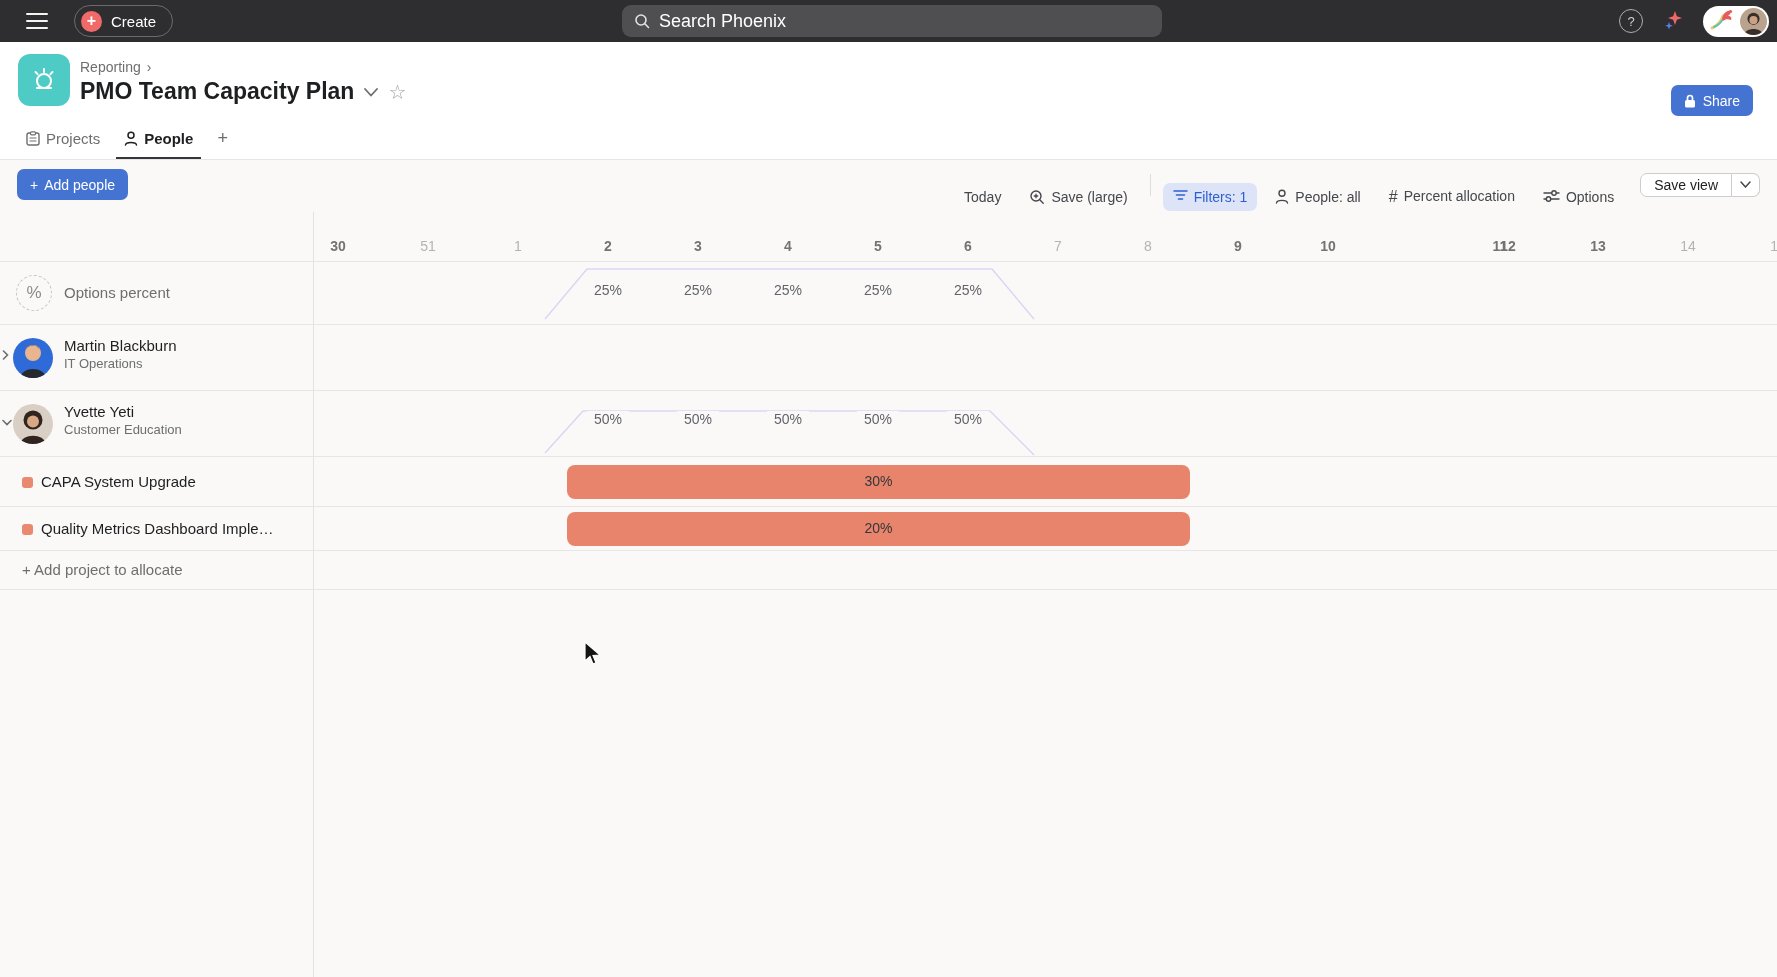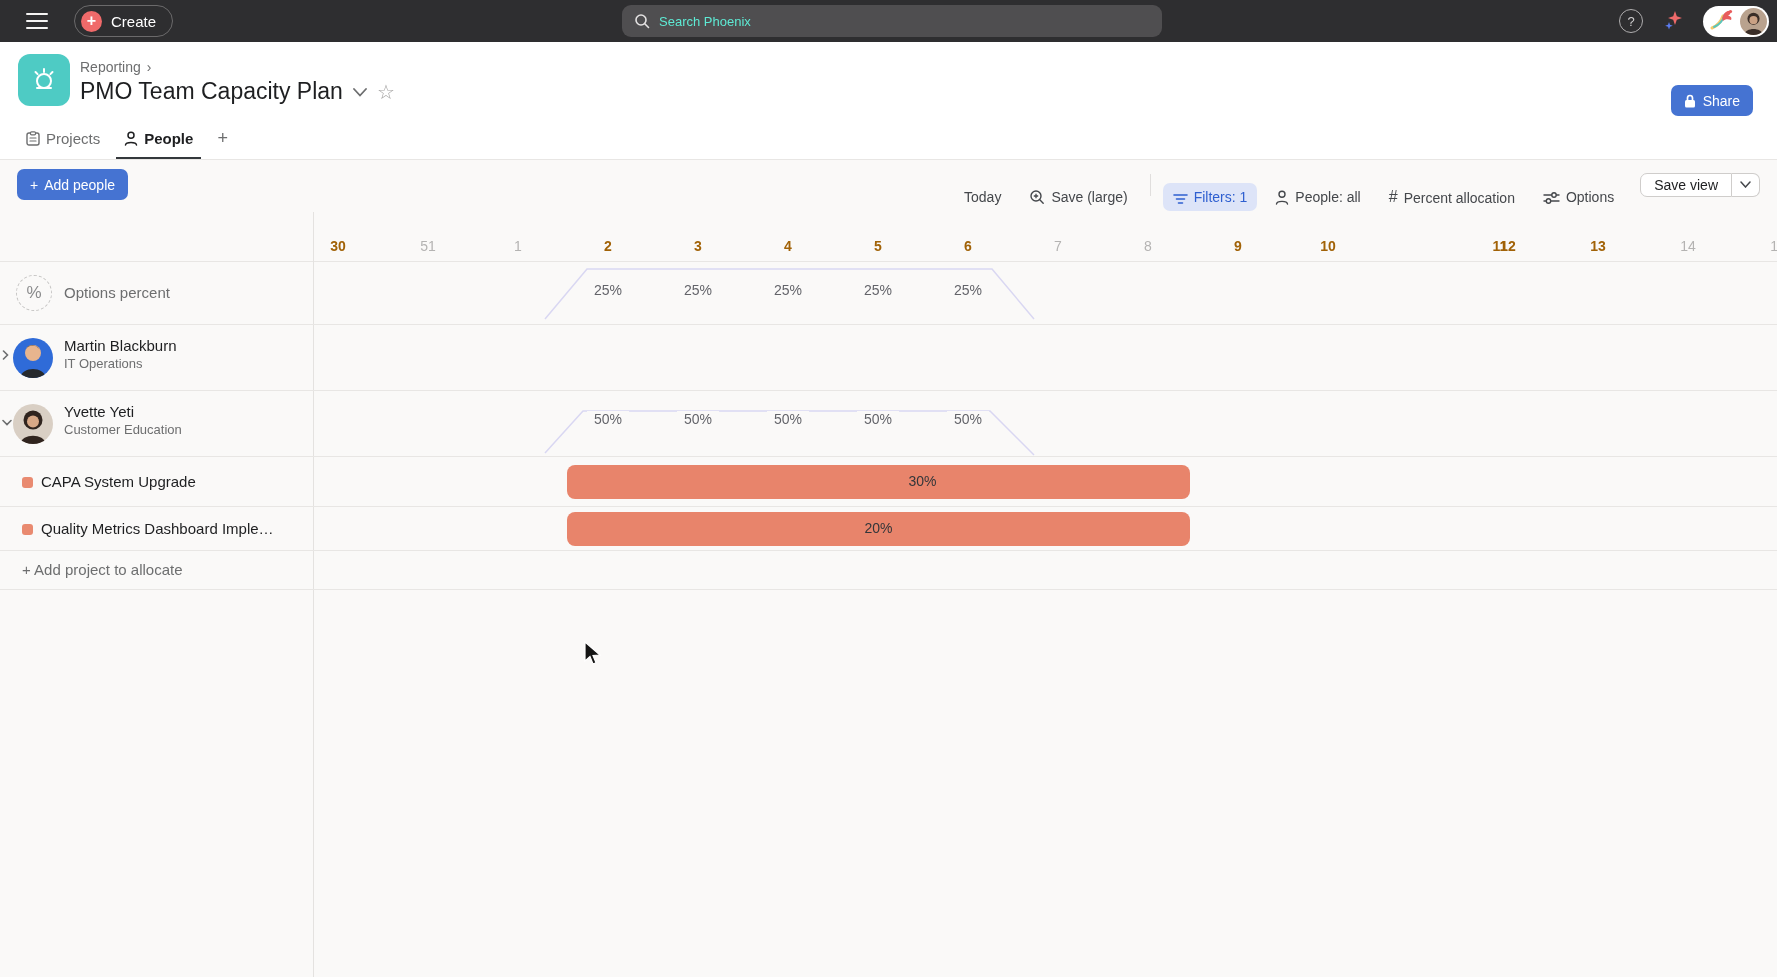--- a/index.html
+++ b/index.html
@@ -16,72 +16,72 @@
   .create-btn { display:flex; align-items:center; gap:9px; margin-left:26px; height:32px;
                 padding:0 16px 0 6px; border:1px solid #6b6a6b; border-radius:17px;
                 background:#2e2e30; cursor:pointer; }
   .create-plus { width:21px; height:21px; border-radius:50%; background:#f06a6a; color:#fff;
                  font-size:16px; line-height:20px; text-align:center; font-weight:bold; }
   .create-label { color:#ffffff; font-size:15px; }
   .search-pill { position:absolute; left:622px; top:5px; width:540px; height:32px;
                  background:#4f4e50; border-radius:9px; display:flex; align-items:center;
                  padding:0 12px; gap:9px; cursor:text; }
   .search-icon svg { display:block; }
-  .search-text { color:#5eead4; font-size:13px; }
+  .search-text { color:#ffffff; font-size:18px; }
   .topbar-right { position:absolute; right:8px; top:0; height:42px; display:flex; align-items:center; gap:18px; }
   .help-circle { width:24px; height:24px; border:1.5px solid #aeadae; border-radius:50%;
                  color:#cfcecf; font-size:13px; display:flex; align-items:center; justify-content:center; cursor:pointer; }
   .sparkles { position:relative; width:24px; height:24px; cursor:pointer; }
   .user-pill { display:flex; align-items:center; gap:4px; background:#ffffff; border-radius:16px;
                height:31px; padding:2px 2px 2px 6px; cursor:pointer; }
 
   
   .header { position:absolute; left:0; top:42px; width:1777px; height:118px; background:#ffffff;
             border-bottom:1px solid #e8e6e4; }
   .app-icon { position:absolute; left:18px; top:12px; width:52px; height:52px; border-radius:12px;
               background:#4ecbc4; display:flex; align-items:center; justify-content:center; }
   .breadcrumb { position:absolute; left:80px; top:17px; font-size:14px; color:#6d6e6f; cursor:pointer; }
   .breadcrumb .chev { margin-left:6px; color:#6d6e6f; }
   .title-row { position:absolute; left:80px; top:36px; display:flex; align-items:center; gap:10px; }
-  .page-title { font-size:23px; font-weight:400; color:#1e1f21; }
+  .page-title { font-size:23px; font-weight:700; color:#1e1f21; }
   .title-caret { color:#6d6e6f; cursor:pointer; }
   .star { color:#a5a4a3; font-size:20px; cursor:pointer; }
   .share-btn { position:absolute; right:24px; top:43px; height:31px; background:#4573d2; color:#fff;
                border:none; border-radius:7px; font-size:14px; padding:0 13px; display:flex;
                align-items:center; gap:7px; cursor:pointer; font-family:inherit; }
   .tabs { position:absolute; left:18px; bottom:0; display:flex; align-items:flex-end; gap:8px; }
   .tab { display:flex; align-items:center; gap:6px; padding:0 8px 10px 8px; font-size:15px;
          color:#6d6e6f; cursor:pointer; border-bottom:2px solid transparent; }
   .tab.active { color:#1e1f21; font-weight:600; border-bottom:2px solid #34383c; }
   .tab-add { padding:0 8px 10px 8px; color:#6d6e6f; font-size:18px; cursor:pointer; }
 
   
   .toolbar { position:absolute; left:0; top:161px; width:1777px; height:48px; }
   .add-people-btn { position:absolute; left:17px; top:8px; height:31px; background:#4573d2; color:#fff;
                     border:none; border-radius:7px; font-size:14px; padding:0 13px; display:flex;
                     align-items:center; gap:6px; cursor:pointer; font-family:inherit; }
   .toolbar-right { position:absolute; right:17px; top:8px; height:31px; display:flex; align-items:center; gap:8px; }
-  .tool-item { display:flex; align-items:flex-end; gap:6px; color:#44474b; font-size:14px;
+  .tool-item { display:flex; align-items:flex-start; gap:6px; color:#44474b; font-size:14px;
                padding:6px 10px; border-radius:7px; cursor:pointer; white-space:nowrap;margin-top:24px; }
   .tool-item svg { display:block; }
   .tool-sep { width:1px; height:22px; background:#e0dedd; margin:0 4px; }
   .filters-pill { background:#dde4f8; color:#2e5fd0; }
   .filters-pill svg path { stroke:#2e5fd0; }
   .save-view { display:flex; align-items:stretch; height:24px; margin-left:8px; cursor:pointer; }
   .save-view-main { background:#fff; border:1px solid #cfcdcb; border-radius:7px 0 0 7px;
                     font-size:14px; color:#1e1f21; display:flex; align-items:center; padding:0 13px; }
   .save-view-caret { background:#fff; border:1px solid #cfcdcb; border-left:none;
                      border-radius:0 7px 7px 0; display:flex; align-items:center; padding:0 8px; color:#44474b; }
 
   
   .months { position:absolute; top:212px; left:0; width:1777px; height:22px; }
   .month-label { position:absolute; top:0; font-size:13px; color:#6d6e6f; white-space:nowrap; }
   .days { position:absolute; top:238px; left:0; width:1777px; height:20px; }
   .day-label { position:absolute; top:0; transform:translateX(-50%); font-size:14px; font-weight:600;
-               color:#a16207; cursor:default; }
+               color:#737373; cursor:default; }
   .day-label.weekend { color:#b4b3b2; font-weight:400; }
 
   
   .rows-border { position:absolute; left:0; width:1777px; border-top:1px solid #e8e6e4; }
   .panel-divider { position:absolute; left:313px; top:212px; bottom:0; width:1px; background:#e4e2e0; }
   .row { position:absolute; left:0; width:1777px; border-bottom:1px solid #e8e6e4; }
   .avg-icon { position:absolute; left:16px; width:36px; height:36px; border:1px dashed #c6c5c4;
               border-radius:50%; color:#8a8b8c; font-size:17px; display:flex; align-items:center;
               justify-content:center; }
   .avg-label { position:absolute; left:64px; font-size:15px; color:#6d6e6f; }
@@ -319,21 +319,21 @@
         <span class="person-role" style="top:31px;">Customer Education</span>
         <span class="pct-label" style="left: 608px; top: 20px;">50%</span>
         <span class="pct-label" style="left: 698px; top: 20px;">50%</span>
         <span class="pct-label" style="left: 788px; top: 20px;">50%</span>
         <span class="pct-label" style="left: 878px; top: 20px;">50%</span>
         <span class="pct-label" style="left: 968px; top: 20px;">50%</span>
       </div>
       <div class="row" style="top: 457px; height: 50px;">
         <span class="proj-bullet" style="top:20px; background:#e98a70;"></span>
         <span class="proj-name" style="top:16px;">CAPA System Upgrade</span>
-        <div class="alloc-bar" style="left:567px; width:623px; top:8px;padding-left:44px;">
+        <div class="alloc-bar" style="left:567px; width:623px; top:8px;">
           <span class="alloc-bar-label">30%</span>
         </div>
       </div>
       <div class="row" style="top: 507px; height: 44px;">
         <span class="proj-bullet" style="top:17px; background:#e98a70;"></span>
         <span class="proj-name" style="top:13px;">Quality Metrics Dashboard Imple…</span>
         <div class="alloc-bar" style="left:567px; width:623px; top:5px;text-decoration:underline;">
           <span class="alloc-bar-label">20%</span>
         </div>
       </div>

